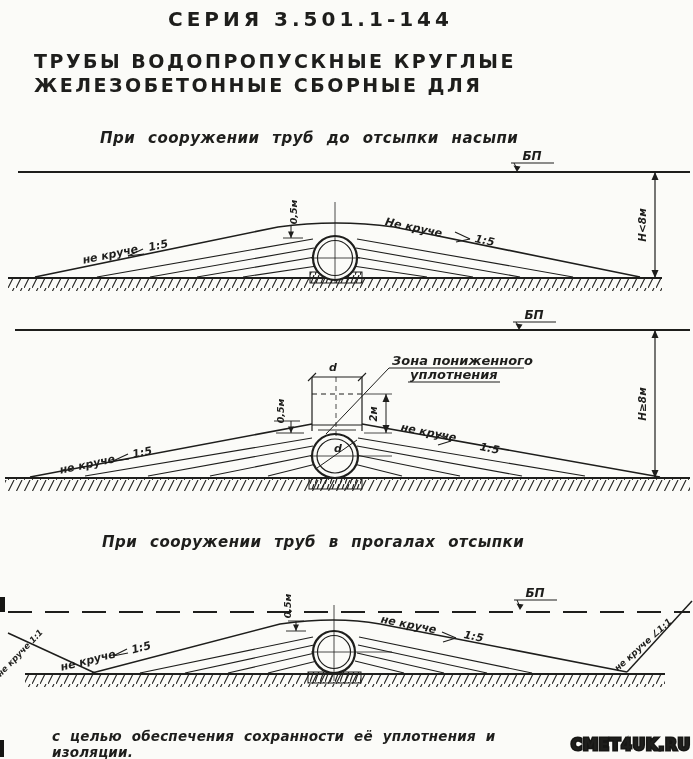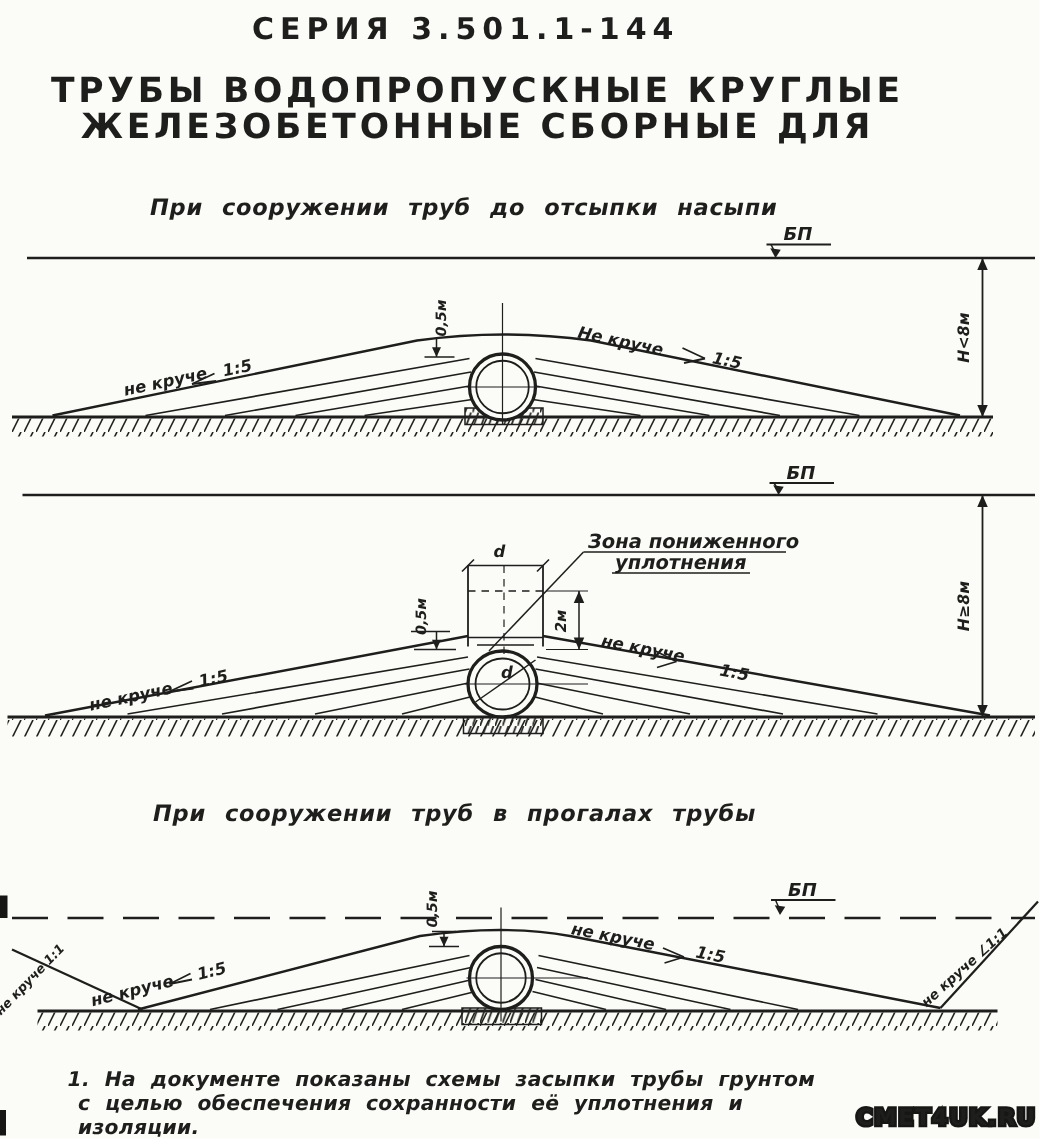--- a/index.html
+++ b/index.html
@@ -1,19 +1,19 @@
 <!DOCTYPE html>
 <html><head>
 <meta charset="utf-8">
 <style>
   html,body{margin:0;padding:0;background:#ffffff;}
   .page{position:relative;width:693px;height:759px;background:#fbfbf8;overflow:hidden;
         font-family:"DejaVu Sans",sans-serif;color:#1e1e1c;}
   .title{position:absolute;left:168px;top:7px;font-size:20px;font-weight:bold;letter-spacing:4px;white-space:nowrap;}
-  .subtitle{position:absolute;left:34px;top:49px;font-size:23px;font-weight:bold;line-height:24px;letter-spacing:2.5px;white-space:nowrap;text-align:center;}
+  .subtitle{position:absolute;left:34px;top:49px;font-size:19px;font-weight:bold;line-height:24px;letter-spacing:2.5px;white-space:nowrap;}
   .caption{position:absolute;font-style:italic;font-weight:600;font-size:15px;letter-spacing:.5px;word-spacing:7px;white-space:nowrap;}
   .c1{left:100px;top:129px;}
   .c3{left:102px;top:533px;}
   .dsvg{position:absolute;left:0;}
   .note{position:absolute;font-style:italic;font-weight:600;font-size:13.5px;letter-spacing:.2px;word-spacing:5px;white-space:nowrap;}
   .n1{left:45px;top:712px;}
   .n2{left:52px;top:728px;}
   .n3{left:52px;top:744px;}
   .artifact{position:absolute;background:#161614;}
   .a1{left:0;top:597px;width:5px;height:15px;}
@@ -210,21 +210,21 @@
     </g>
 
     <g stroke="#1e1e1c">
       <text class="hand" transform="rotate(11 428 436)" x="428" y="436" text-anchor="middle" font-size="11" stroke="none">не круче</text>
       <line x1="437" y1="434" x2="451" y2="441" stroke-width="1.2"></line>
       <line x1="438" y1="445" x2="451" y2="441" stroke-width="1.2"></line>
       <text class="hand" transform="rotate(11 489 452)" x="489" y="452" text-anchor="middle" font-size="11" stroke="none">1:5</text>
     </g>
   </svg>
 
-  <div class="caption c3">При сооружении труб в прогалах трубы</div>
+  <div class="caption c3">При сооружении труб в прогалах отсыпки</div>
 
   <svg class="dsvg" style="top:555px" width="693" height="150" viewBox="0 555 693 150">
     <defs>
       <pattern id="h1c" width="8" height="12" patternUnits="userSpaceOnUse">
         <line x1="0" y1="12" x2="6" y2="0" stroke="#222220" stroke-width="1.1"></line>
       </pattern>
       <pattern id="h2c" width="5" height="11" patternUnits="userSpaceOnUse">
         <line x1="0" y1="11" x2="4" y2="0" stroke="#222220" stroke-width="1.2"></line>
       </pattern>
     </defs>
@@ -290,21 +290,20 @@
     </g>
 
     <g stroke="#1e1e1c">
       <text class="hand" transform="rotate(11 408 628)" x="408" y="628" text-anchor="middle" font-size="11" stroke="none">не круче</text>
       <line x1="442" y1="632" x2="456" y2="638" stroke-width="1.2"></line>
       <line x1="443" y1="642" x2="456" y2="638" stroke-width="1.2"></line>
       <text class="hand" transform="rotate(11 473 640)" x="473" y="640" text-anchor="middle" font-size="11" stroke="none">1:5</text>
     </g>
   </svg>
 
-  <div class="note n1">1. На документе показаны схемы засыпки трубы грунтом</div>
   <div class="note n2">с целью обеспечения сохранности её уплотнения и</div>
   <div class="note n3">изоляции.</div>
 
   <svg class="wm" width="133" height="24">
     <text x="131" y="17" text-anchor="end" font-family="DejaVu Sans, sans-serif" font-size="15" font-weight="bold" letter-spacing="1" fill="#ffffff" stroke="#161614" stroke-width="3" paint-order="stroke">CMET4UK.RU</text>
   </svg>
 
   <div class="artifact a1"></div>
   <div class="artifact a2"></div>
 </div>

